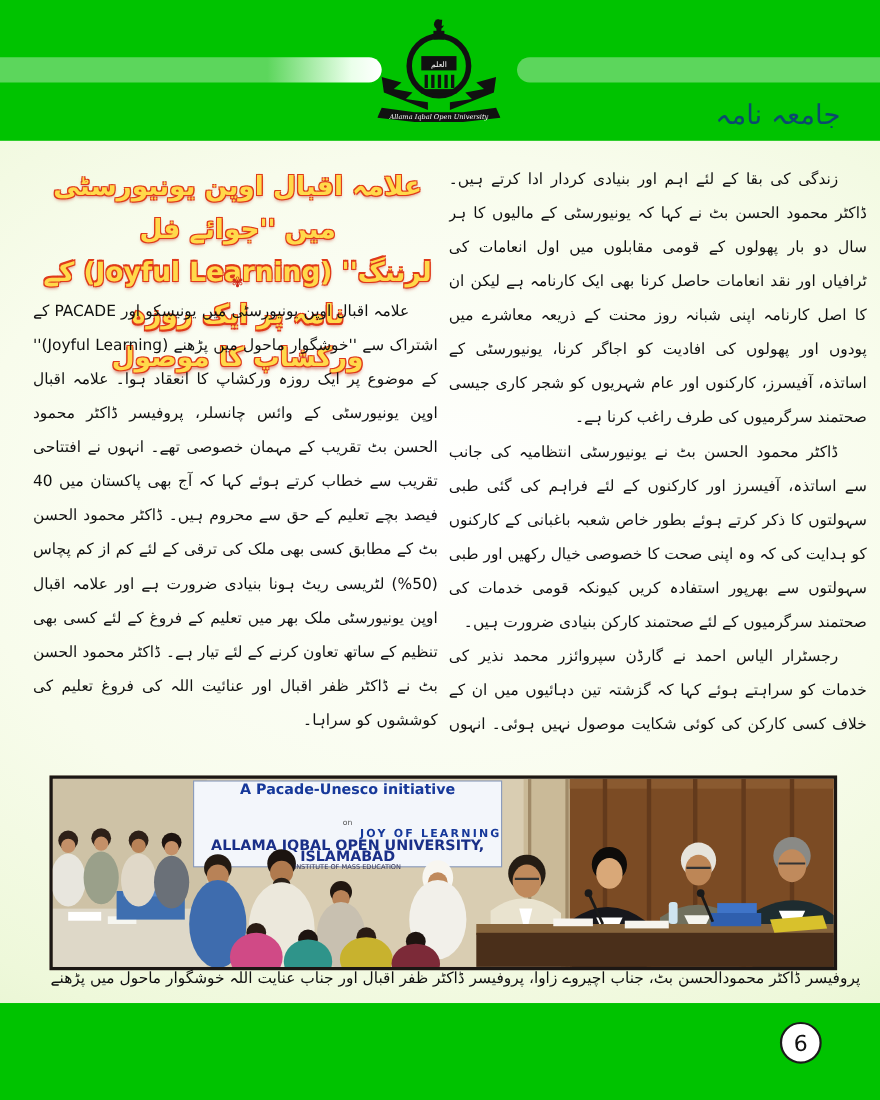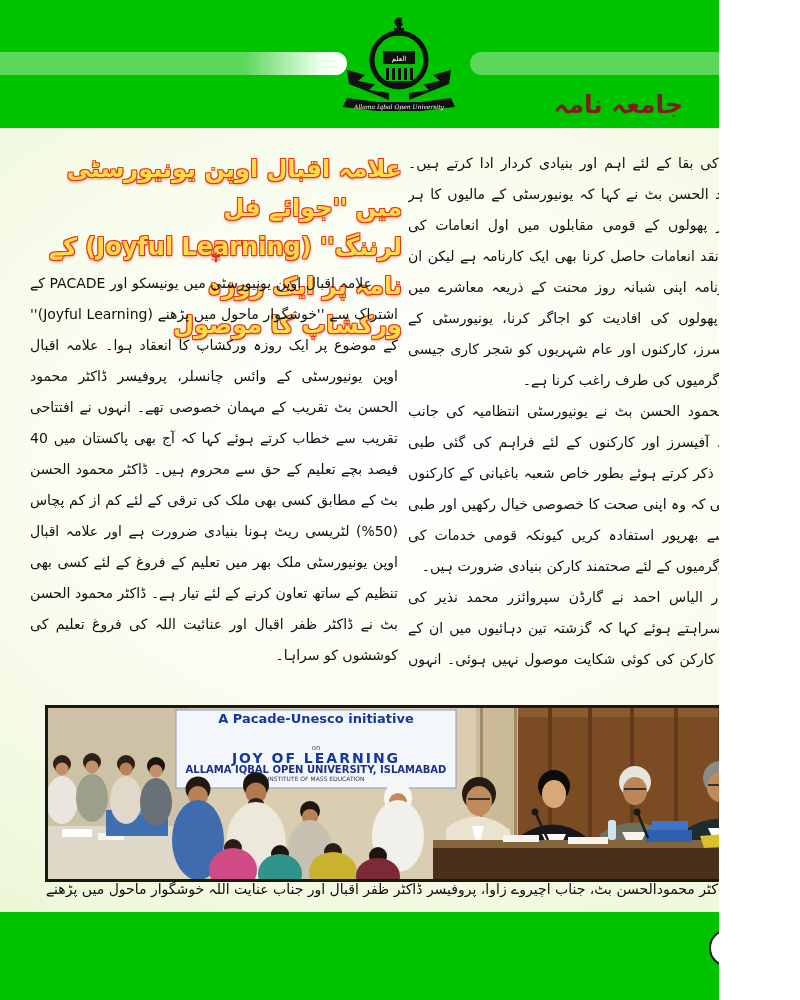--- a/index.html
+++ b/index.html
@@ -1,51 +1,51 @@
 <!DOCTYPE html>
 <html><head>
 <meta charset="utf-8">
 <style>
   html,body{margin:0;padding:0;}
-  .page{position:relative;width:719px;height:1000px;background:#00c300;overflow:hidden;
+  .page{position:relative;width:800px;height:1000px;background:#00c300;overflow:hidden;
         font-family:"DejaVu Sans", sans-serif;}
   
   .ribbon{position:absolute;height:23px;top:52px;}
   .ribbon-left{left:0;width:347px;border-radius:0 12px 12px 0;
         background:linear-gradient(90deg,#5cd65c 0%,#5cd65c 70%,#eaffea 92%,#ffffff 100%);}
   .ribbon-right{left:470px;width:330px;border-radius:12px 0 0 12px;background:#5cd65c;}
   
   .logo{position:absolute;left:343px;top:12px;width:112px;height:108px;}
   
-  .masthead{position:absolute;top:90px;right:36px;color:#7f1d1d;font-size:25px;
-        font-weight:bold;direction:rtl;letter-spacing:1px;}
+  .masthead{position:absolute;top:90px;right:36px;color:#0c4a6e;font-size:25px;
+        font-weight:normal;direction:rtl;letter-spacing:1px;}
   
   .content{position:absolute;left:0;top:128px;width:800px;height:784px;
         background:radial-gradient(120% 90% at 50% 42%, #ffffff 0%, #f8fcec 45%, #eef8da 72%, #dcf0c0 100%);}
   .headline{position:absolute;left:30px;top:22px;width:372px;height:118px;
-        direction:rtl;font-size:24px;line-height:39px;font-weight:bold;
+        text-align:center;direction:rtl;font-size:24px;line-height:39px;font-weight:bold;
         color:#ffd94a;
         text-shadow:-1px -1px 0 #e03a1a,1px -1px 0 #e03a1a,-1px 1px 0 #e03a1a,1px 1px 0 #e03a1a,0 2px 3px rgba(190,40,20,.55);}
   .flower{position:absolute;left:30px;top:122px;width:372px;text-align:center;
         color:#d02a1a;font-size:13px;}
   .col{position:absolute;direction:rtl;text-align:justify;color:#101010;
         font-size:14px;line-height:31px;overflow:hidden;}
   .col p{margin:0;text-indent:26px;}
   .col-left{left:30px;top:140px;width:368px;height:434px;}
   .col-right{left:408px;top:20px;width:380px;height:520px;}
   
   .photo{position:absolute;left:45px;top:577px;width:710px;height:171px;
         border:3px solid #1c1714;background:#d9cdb2;}
   .photo svg{position:absolute;left:0;top:0;}
   .banner-text{position:absolute;left:128px;top:3px;width:280px;text-align:center;z-index:2;}
   .bt1{color:#d01818;font-size:17px;font-weight:bold;line-height:20px;}
   .bt2{color:#16389a;font-size:13px;font-weight:bold;line-height:15px;}
   .bt3{color:#555555;font-size:7px;line-height:8px;margin-top:18px;}
-  .bt4{color:#16389a;font-size:14px;font-weight:bold;letter-spacing:2px;line-height:13px;}
-  .bt5{color:#1a2f88;font-size:10px;font-weight:bold;line-height:10px;}
+  .bt4{color:#16389a;font-size:10px;font-weight:bold;letter-spacing:2px;line-height:13px;text-align:right;}
+  .bt5{color:#1a2f88;font-size:13px;font-weight:bold;line-height:10px;}
   .bt6{color:#333355;font-size:6px;line-height:7px;}
   
   .caption{position:absolute;right:18px;top:753px;max-width:740px;overflow:hidden;
         direction:rtl;white-space:nowrap;font-size:14px;color:#0d0d0d;}
   
   .footer{position:absolute;left:0;top:912px;width:800px;height:88px;background:#00c300;}
   .page-num{position:absolute;top:17px;right:53px;width:38px;height:38px;border-radius:50%;
         background:#ffffff;border:2px solid #1b1b1b;box-sizing:border-box;
         text-align:center;line-height:34px;font-size:20px;color:#111;}
 </style>

